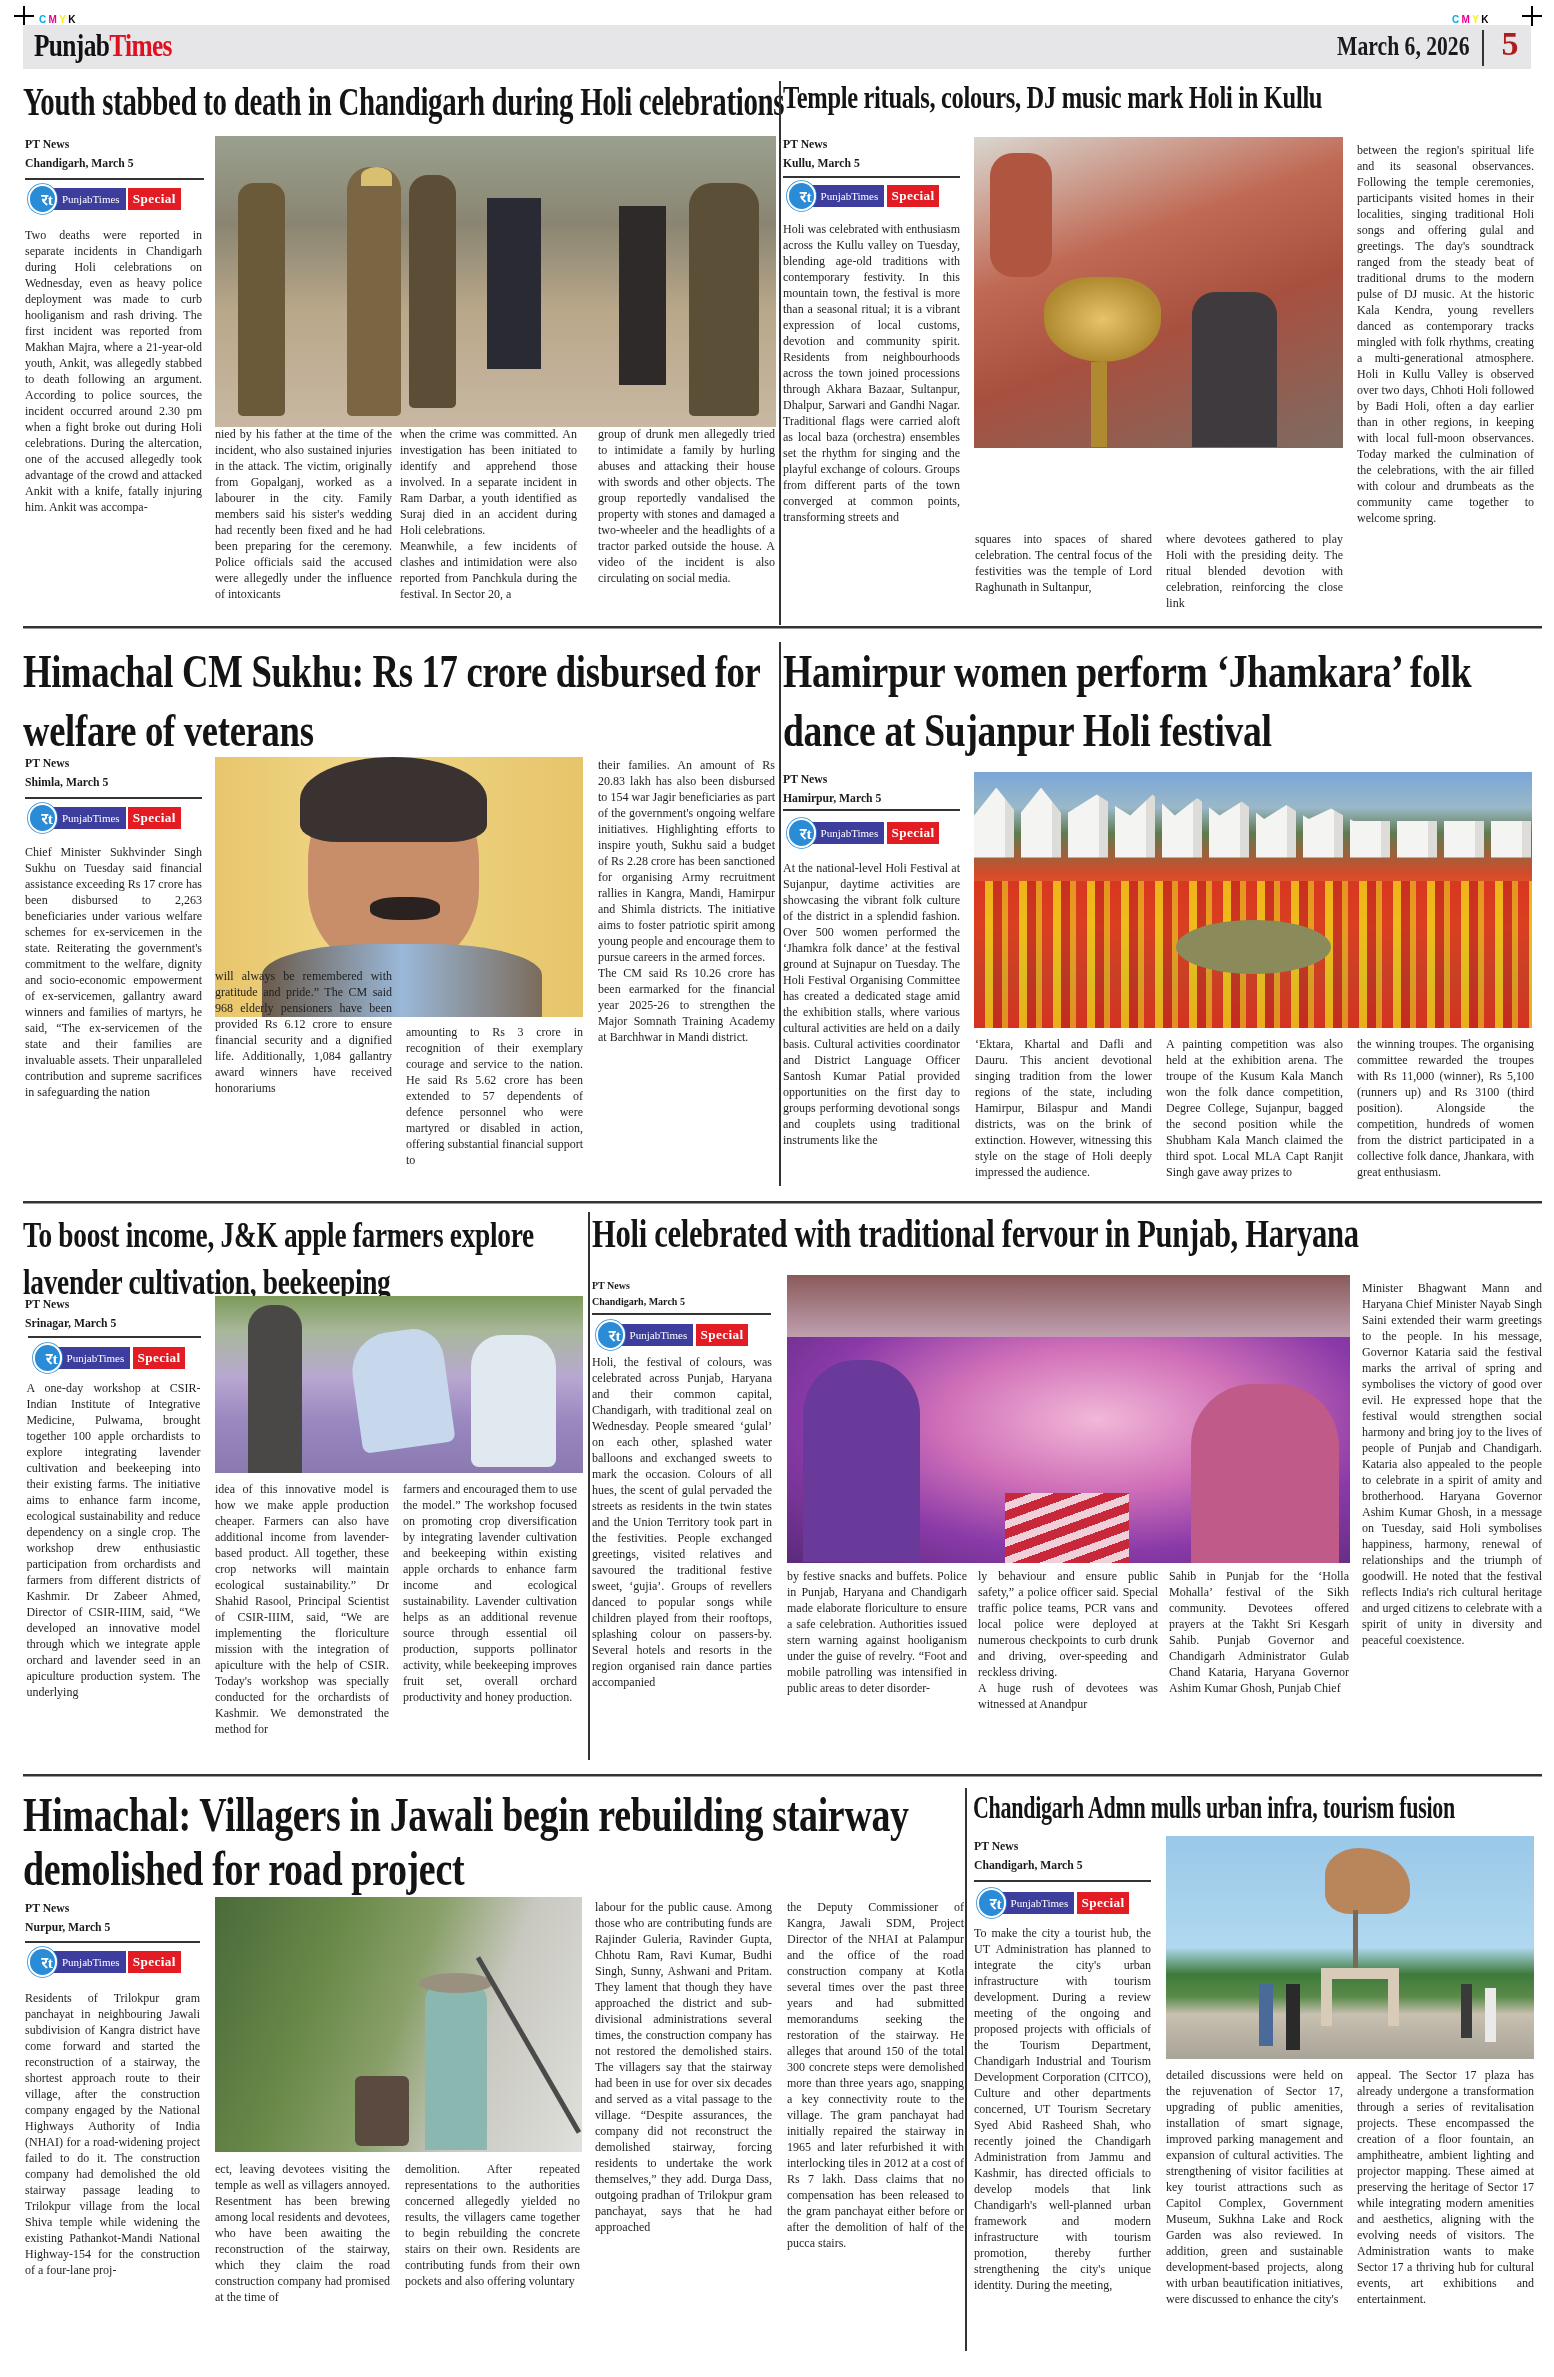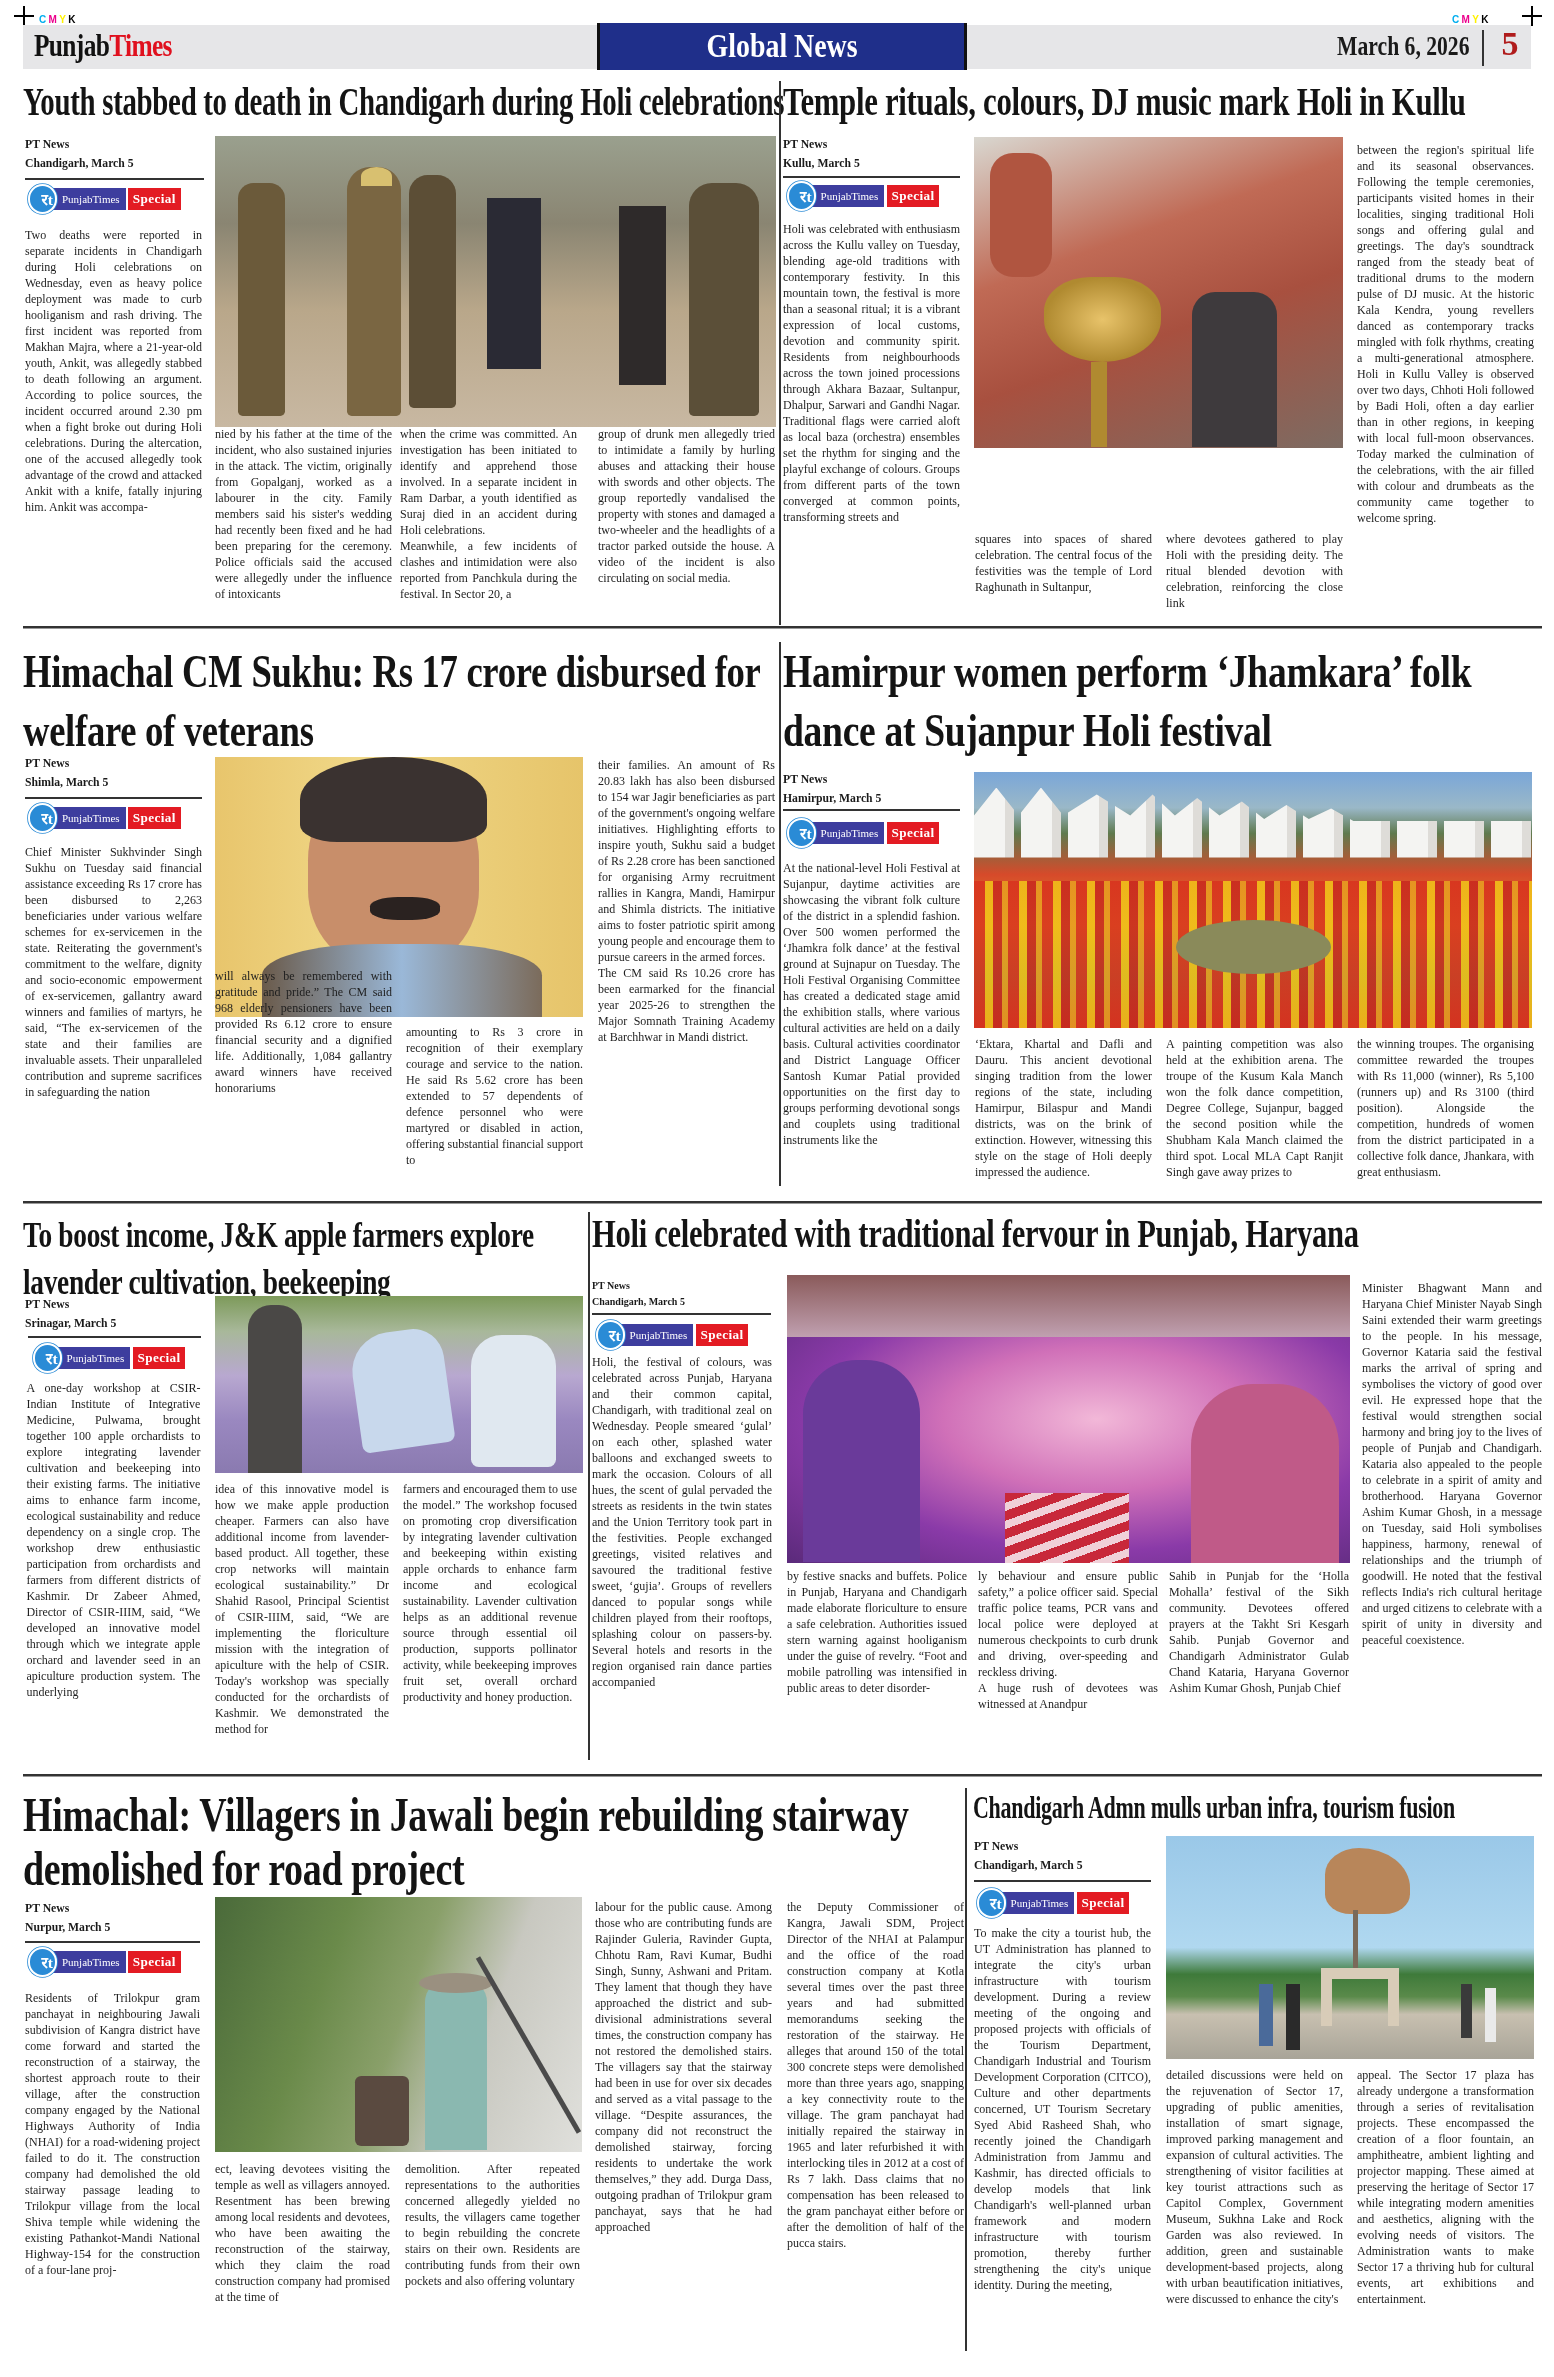--- a/index.html
+++ b/index.html
@@ -59,21 +59,20 @@
 </div>
 <div class="reg" style="left:1452px;">
   <span class="c">C</span><span class="m">M</span><span class="y">Y</span><span class="k">K</span>
 </div>
 <div class="cross" style="left:1522px; top:6.2px;"></div>
 
 <div class="masthead">
   <div class="brand">
     <span class="p1">Punjab</span><span class="p2">Times</span>
   </div>
-  <div class="section-box"><span>Global News</span></div>
   <div class="mh-date">March 6, 2026</div>
   <div class="mh-sep"></div>
   <div class="mh-page">5</div>
 </div>
 
 <div>
   <div class="hl" style="left:23px; top:81px; width:754px; font-size:39px; white-space:nowrap;"><span style="transform:scaleX(0.74);">Youth stabbed to death in Chandigarh during Holi celebrations</span></div>
   <div class="byline" style="left:25px; top:136px;">
     <div>PT News</div>
     <div>Chandigarh, March 5</div>
@@ -96,21 +95,21 @@
   <div class="col" style="left:25px; top:227px; width:177px;">Two deaths were reported in separate incidents in Chandigarh during Holi celebrations on Wednesday, even as heavy police deployment was made to curb hooliganism and rash driving. The first incident was reported from Makhan Majra, where a 21-year-old youth, Ankit, was allegedly stabbed to death following an argument. According to police sources, the incident occurred around 2.30 pm when a fight broke out during Holi celebrations. During the altercation, one of the accused allegedly took advantage of the crowd and attacked Ankit with a knife, fatally injuring him. Ankit was accompa-</div>
   <div class="col" style="left:215px; top:426px; width:177px;">nied by his father at the time of the incident, who also sustained injuries in the attack. The victim, originally from Gopalganj, worked as a labourer in the city. Family members said his sister's wedding had recently been fixed and he had been preparing for the ceremony. Police officials said the accused were allegedly under the influence of intoxicants</div>
   <div class="col" style="left:400px; top:426px; width:177px; white-space:pre-line;">when the crime was committed. An investigation has been initiated to identify and apprehend those involved. In a separate incident in Ram Darbar, a youth identified as Suraj died in an accident during Holi celebrations.
 Meanwhile, a few incidents of clashes and intimidation were also reported from Panchkula during the festival. In Sector 20, a</div>
   <div class="col" style="left:598px; top:426px; width:177px;">group of drunk men allegedly tried to intimidate a family by hurling abuses and attacking their house with swords and other objects. The group reportedly vandalised the property with stones and damaged a two-wheeler and the headlights of a tractor parked outside the house. A video of the incident is also circulating on social media.</div>
 </div>
 
 <div class="vrule" style="left:779px; top:81px; height:544px;"></div>
 
 <div>
-  <div class="hl" style="left:783px; top:81px; width:766px; font-size:39px; white-space:nowrap;"><span style="transform:scaleX(0.79);">Temple rituals, colours, DJ music mark Holi in Kullu</span></div>
+  <div class="hl" style="left:783px; top:81px; width:766px; font-size:31px; white-space:nowrap;"><span style="transform:scaleX(0.79);">Temple rituals, colours, DJ music mark Holi in Kullu</span></div>
   <div class="byline" style="left:783px; top:136px;">
     <div>PT News</div>
     <div>Kullu, March 5</div>
   </div>
   <div class="byline-rule" style="left:783px; top:176px; width:177px;"></div>
   <div class="badge" style="left:785px; top:185px;">
     <span class="logo">रt</span>
       <span class="pt">PunjabTimes</span>
       <span class="sp">Special</span>
   </div>

